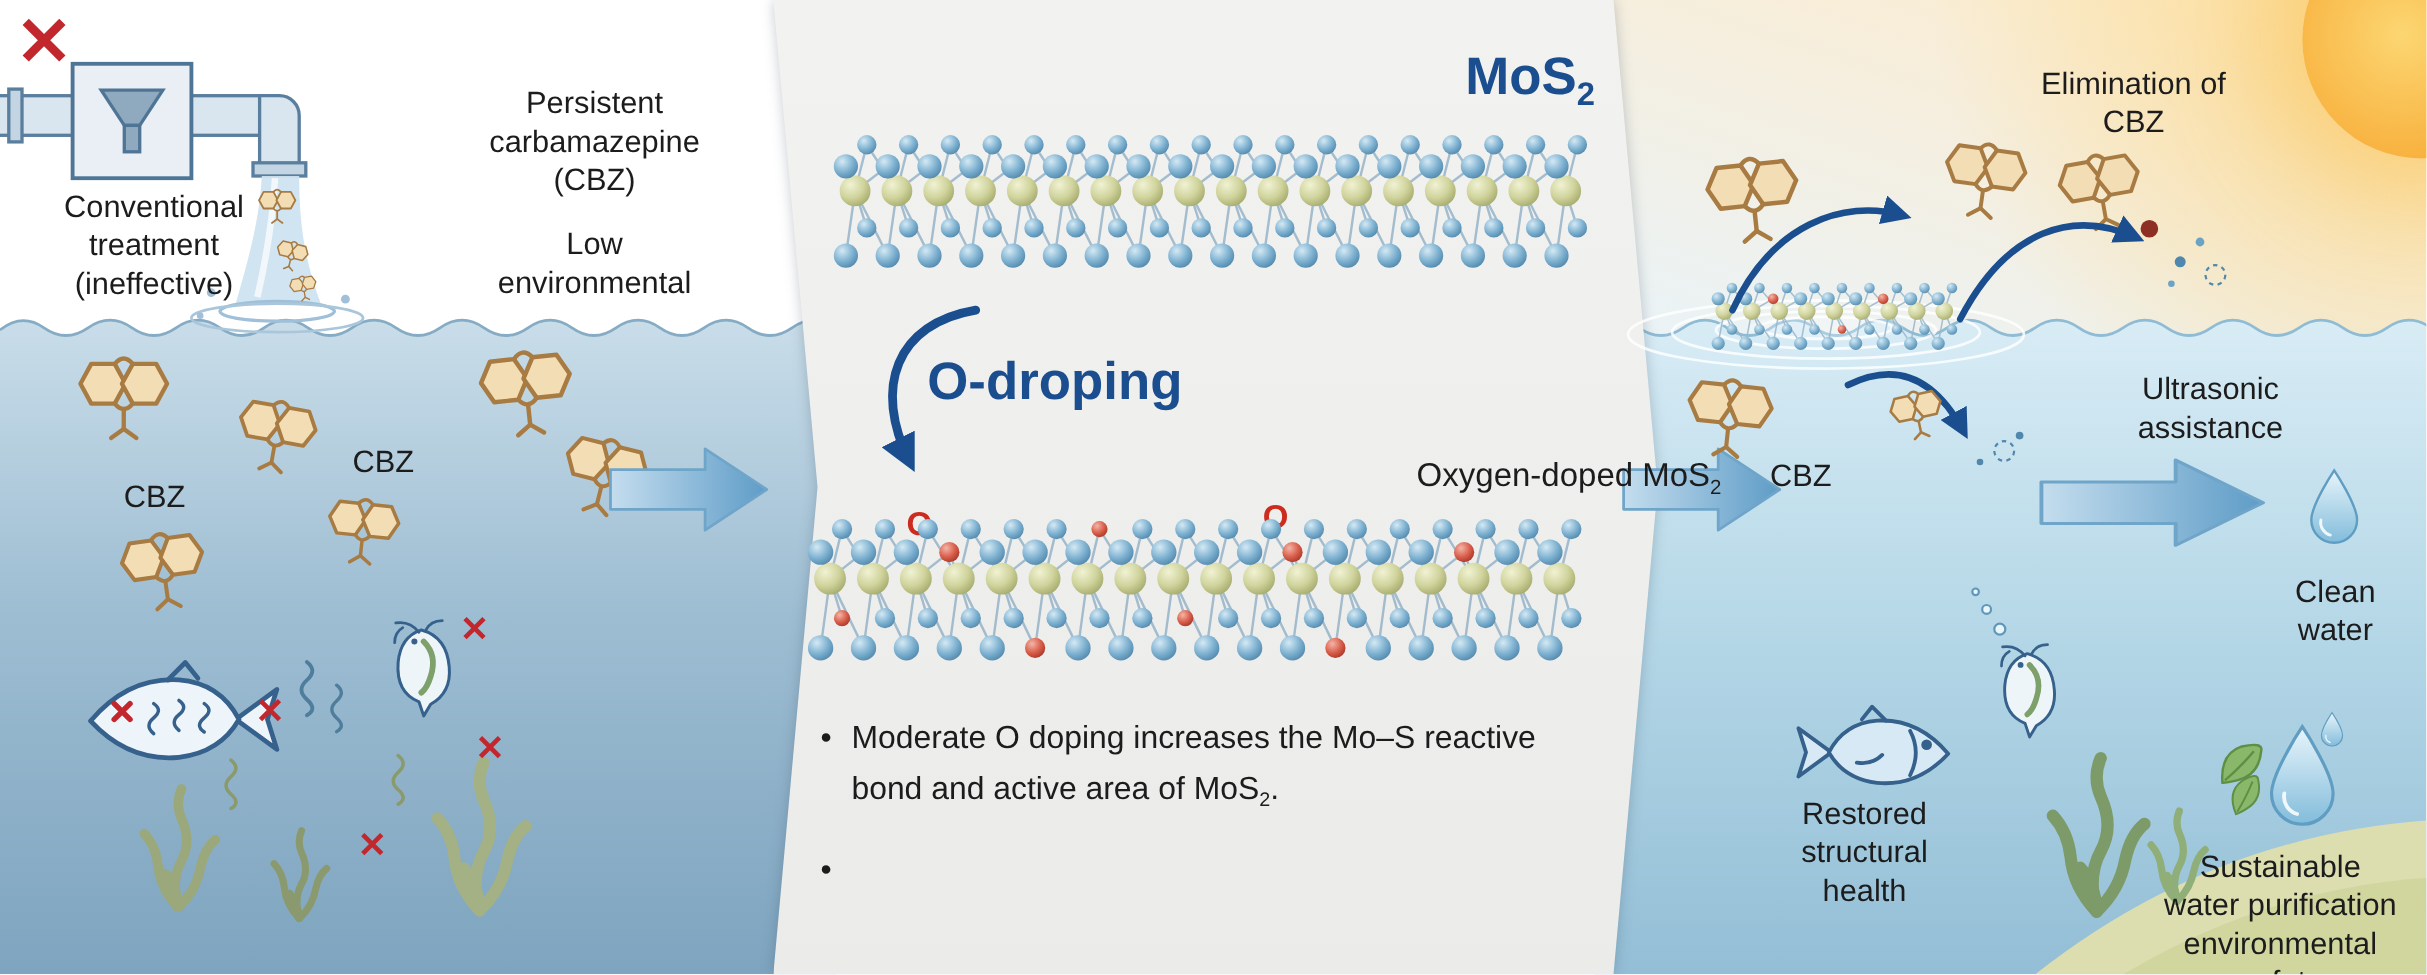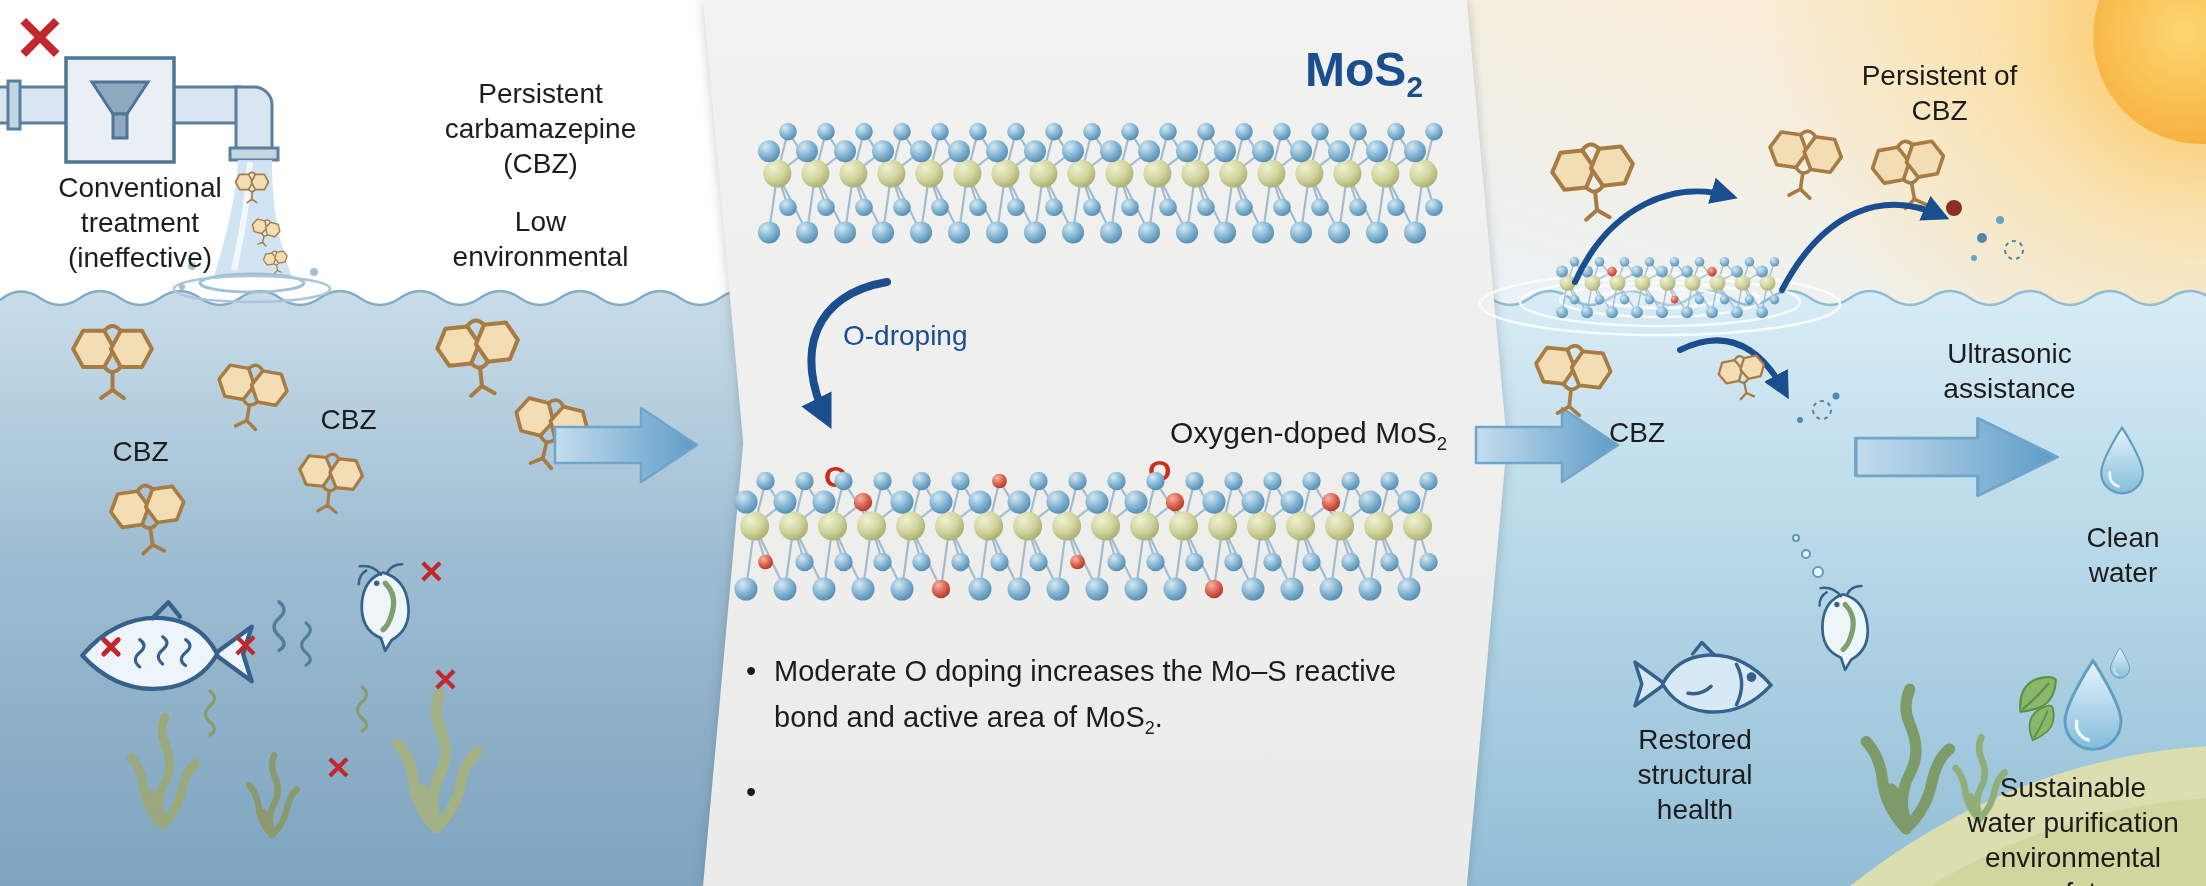--- a/index.html
+++ b/index.html
@@ -1,29 +1,29 @@
 <!DOCTYPE html>
 <html><head>
 <meta charset="utf-8">
 <style>
   *{margin:0;padding:0;box-sizing:border-box}
   html,body{background:#ffffff}
   body{font-family:"Liberation Sans", sans-serif;}
   .canvas{position:relative;width:2206px;height:886px;overflow:hidden;background:#fff}
   .abs{position:absolute}
   .lbl{position:absolute;white-space:pre-line;text-align:center;color:#1c1c1c;font-size:28px;line-height:35px}
-  .h-blue{position:absolute;color:#1a4e8f;font-weight:bold;font-size:48px;text-align:center;line-height:1.1}
+  .h-blue{position:absolute;color:#1a4e8f;font-weight:bold;font-size:48px;text-align:right;line-height:1.1}
   .h-blue sub{font-size:62%}
-  .subtitle{position:absolute;color:#1c1c1c;font-size:30px;text-align:left}
+  .subtitle{position:absolute;color:#1c1c1c;font-size:30px;text-align:right}
   .subtitle sub{font-size:62%}
   .olabel{position:absolute;color:#cc2b1d;font-weight:bold;font-size:30px;line-height:1}
   .redx{position:absolute;color:#c1272d;font-weight:900;line-height:1}
   .rx-big{font-size:62px}
   .rx-sm{font-size:32px}
-  .odoping{position:absolute;color:#1a4e8f;font-weight:normal;font-size:28px}
+  .odoping{position:absolute;color:#1a4e8f;font-weight:bold;font-size:48px}
   .left-bg{left:0;top:0;width:760px;height:886px;background:#ffffff}
   .right-bg{left:1450px;top:0;width:756px;height:886px;
     background:
       radial-gradient(circle at 99% 0%, rgba(252,214,130,.85) 0%, rgba(252,214,130,0) 38%),
       linear-gradient(198deg,#fdeccb 0%,#f6eedd 20%,#eaf3f7 48%,#e2eef5 100%);}
   .mid-wrap{position:absolute;left:703px;top:0;width:804px;height:886px;filter:drop-shadow(0 0 6px rgba(50,70,90,.28))}
   .mid-panel{width:100%;height:100%;background:linear-gradient(180deg,#f2f2f1 0%,#ebebea 100%);
     clip-path:polygon(0 0,95% 0,100% 50%,95% 100%,0 100%,5% 50%)}
   .sun{left:2093px;top:-72px;width:216px;height:216px;border-radius:50%;
     background:radial-gradient(circle at 42% 48%,#fcd672 0%,#f8b13e 68%,#f29d2e 100%);
@@ -753,21 +753,21 @@
   <div class="abs bullets" style="left:742px;top:648px;width:715px">
     <div class="bullet">
       <span class="bdot">•</span>
       <span><span>Moderate O doping increases the Mo–S reactive bond and active area of MoS</span><sub>2</sub><span>.</span></span>
     </div>
     <div class="bullet">
       <span class="bdot">•</span>
     </div>
   </div>
 
-  <div class="lbl" style="left:1822px;top:58px;width:235px">Persistent of
+  <div class="lbl" style="left:1822px;top:58px;width:235px">Elimination of
 CBZ</div>
 
   <svg class="abs" style="left:1540px;top:134px;transform:rotate(-6deg)" width="108" height="95">
       <use href="#sym-cbz"></use>
     </svg>
   <svg class="abs" style="left:1756px;top:122px;transform:rotate(8deg)" width="96" height="84">
       <use href="#sym-cbz"></use>
     </svg>
   <svg class="abs" style="left:1862px;top:132px;transform:rotate(-10deg)" width="96" height="84">
       <use href="#sym-cbz"></use>

